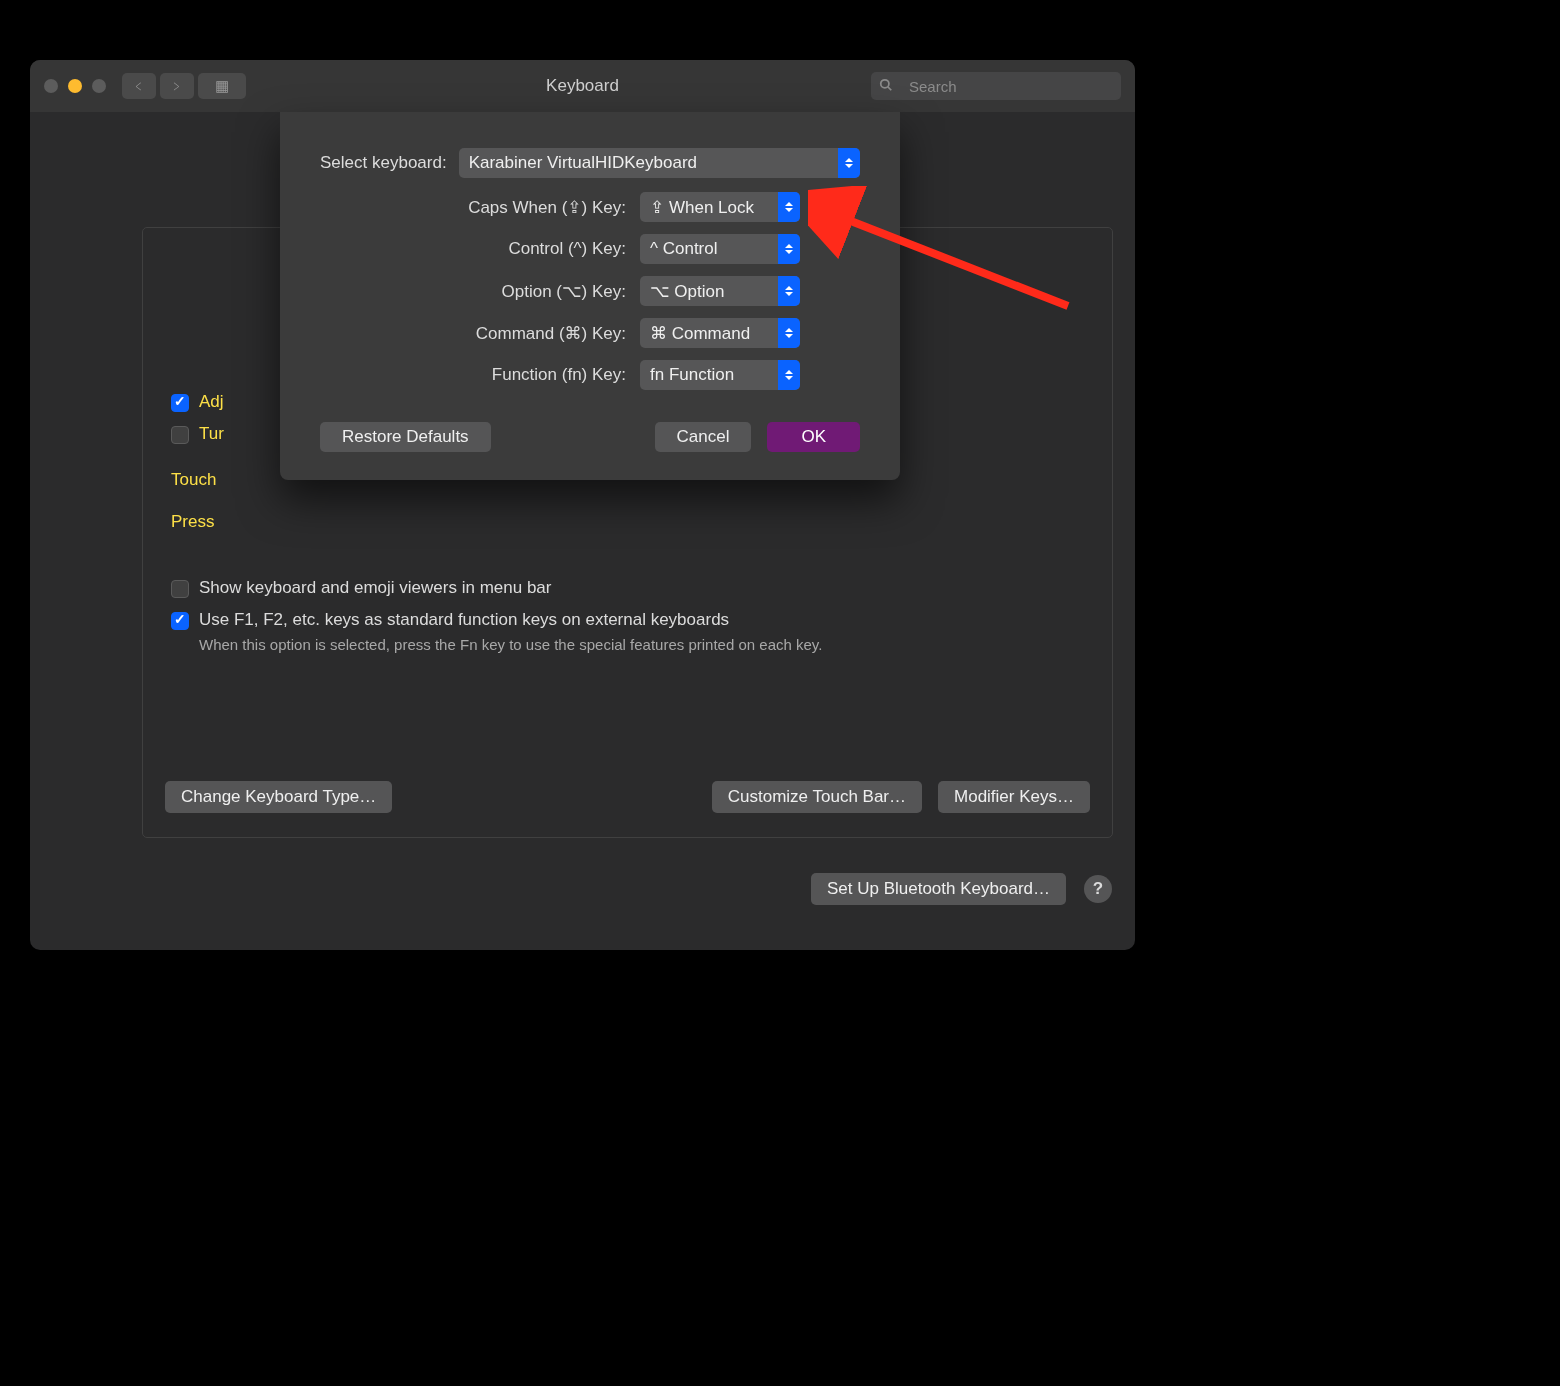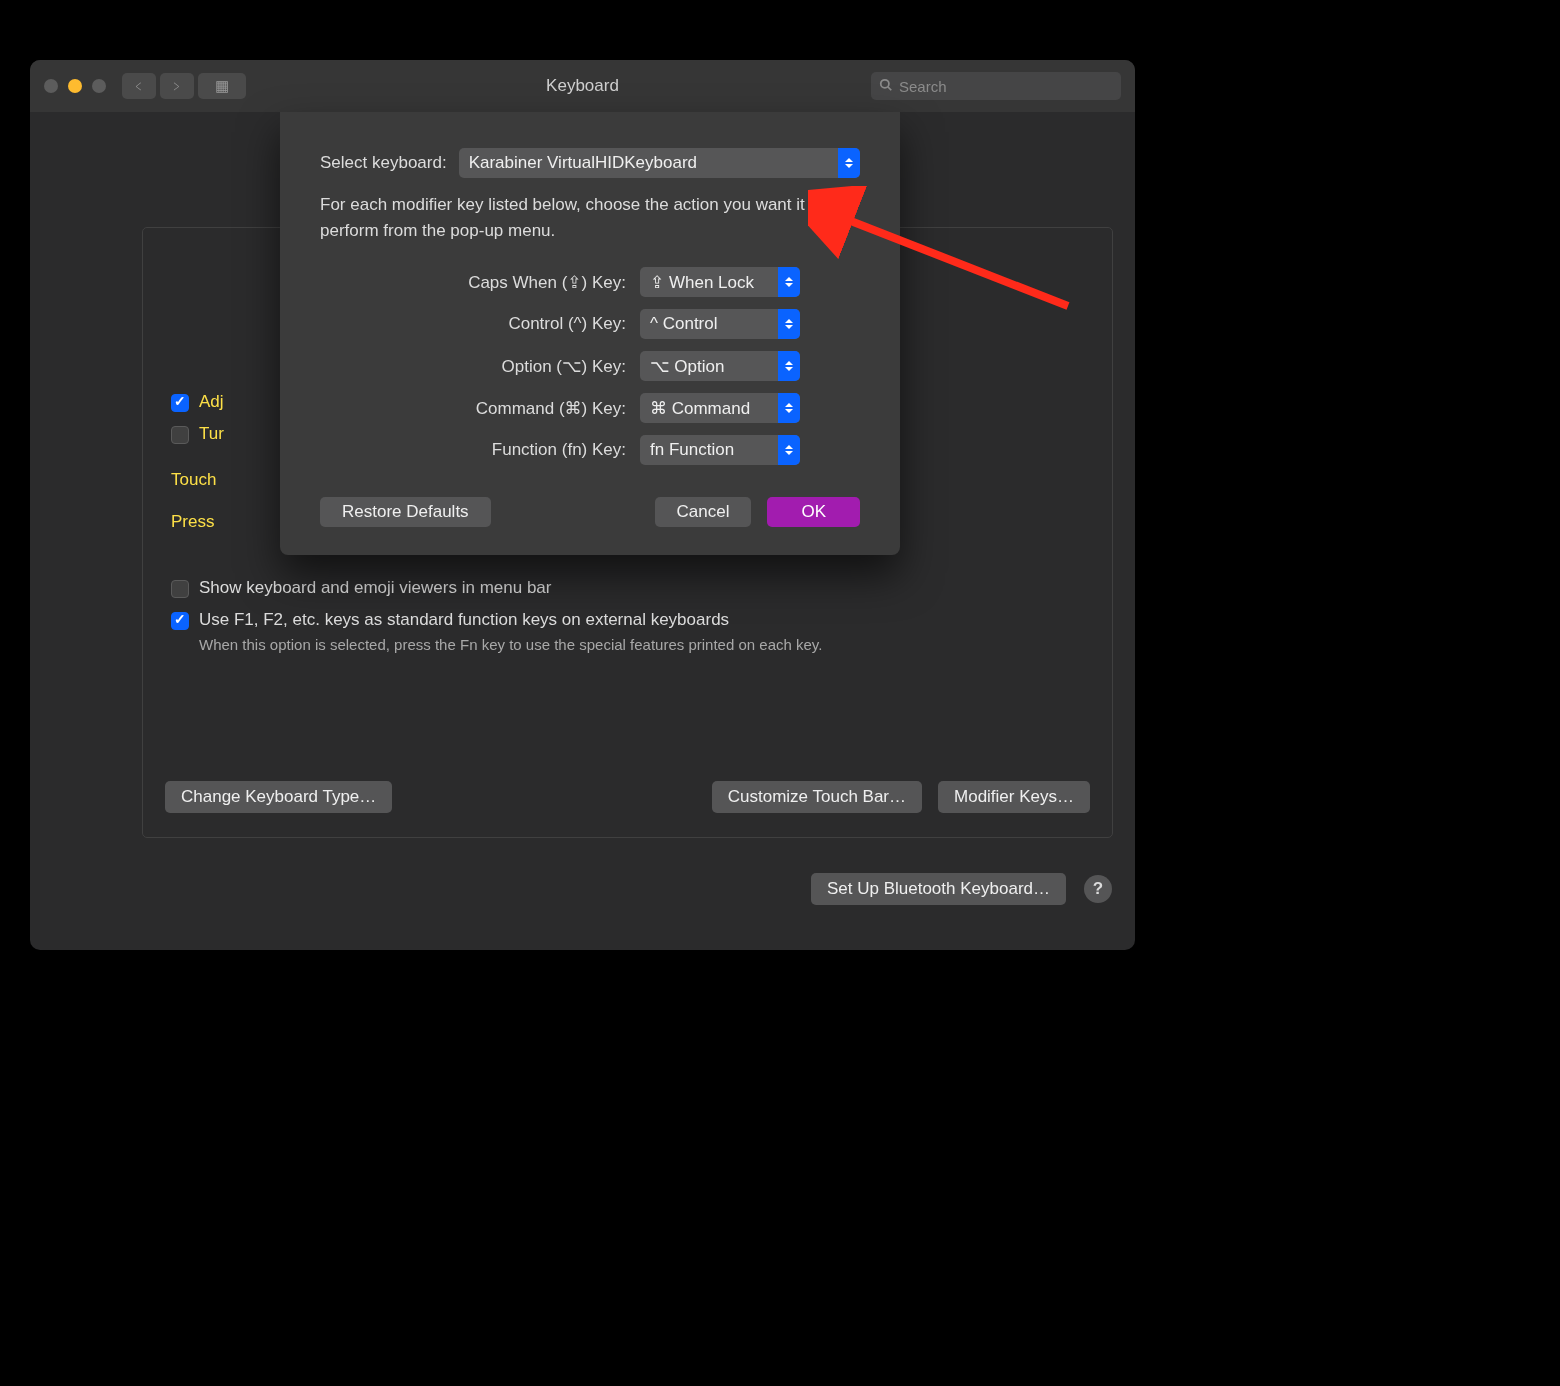--- a/index.html
+++ b/index.html
@@ -12,21 +12,21 @@
   .titlebar { height: 52px; display: flex; align-items: center; padding: 0 14px; background: #363636; border-top-left-radius: 10px; border-top-right-radius: 10px;}
   .traffic { display: flex; gap: 10px; align-items: center; }
   .dot { width: 14px; height: 14px; border-radius: 50%; }
   .dot.close { background: #5c5c5c; }
   .dot.min { background: #febb2f; }
   .dot.max { background: #5c5c5c; }
   .navgrp { display:flex; gap:4px; margin-left: 16px;}
   .navbtn { width: 34px; height: 26px; background: #4a4a4a; border-radius: 5px; display:flex; align-items:center; justify-content:center; color:#9a9a9a; font-size:15px;}
   .navbtn.grid { width: 48px; }
   .title { position:absolute; left:0; right:0; text-align:center; color:#cfcfcf; font-size:17px; font-weight:400; pointer-events:none;}
-  .search { margin-left:auto; width: 250px; height:28px; background:#454546; border-radius:5px; display:flex; align-items:center; padding:0 8px; gap:6px; }
+  .search { margin-left:auto; width: 250px; height:28px; background:#454546; border-radius:5px; display:flex; align-items:center; padding:0 8px; gap:16px; }
   .search .sicon { color:#8b8b8b; font-size:15px; }
   .search .ph { color:#8b8b8b; font-size:15px; }
 
   .content { position:absolute; left: 22px; right: 22px; top: 112px; bottom: 22px; }
   .inner-box { position:absolute; left: 90px; top: 55px; right: 0; bottom: 90px; border:1px solid #404040; border-radius:5px; padding: 24px 28px 24px 28px; background:#2b2b2c;}
   .row { display:flex; align-items:flex-start; gap:10px; font-size:17px; color:#dcdcdc; margin-bottom:12px;}
   .chk { width:18px; height:18px; border-radius:4px; border:1px solid #5a5a5a; background:#404040; flex:none; margin-top:2px; position:relative;}
   .chk.checked { background:#0a63ff; border-color:#0a63ff;}
   .chk.checked::after{content:"✓"; position:absolute; color:#fff; font-size:14px; left:2px; top:-2px; font-weight:700;}
   .subtext { color:#a8a8a8; font-size:15px; margin-left:28px; margin-top:-6px; margin-bottom:10px;}
@@ -43,21 +43,21 @@
   .popup { position:relative; background:#565657; border-radius:5px; color:#efefef; font-size:17px; display:flex; align-items:center; height:30px; padding:0 28px 0 10px;}
   .popup .chev { position:absolute; right:0; top:0; bottom:0; width:22px; background:#0a63ff; border-top-right-radius:5px; border-bottom-right-radius:5px; display:flex; flex-direction:column; align-items:center; justify-content:center; gap:0px;}
   .chev .up,.chev .down{width:0;height:0;border-left:4px solid transparent;border-right:4px solid transparent;}
   .chev .up{border-bottom:4px solid #fff;margin-bottom:2px;}
   .chev .down{border-top:4px solid #fff;}
   .desc { color:#dcdcdc; font-size:17px; line-height:1.5; margin:10px 0 24px 0;}
   .keys-block { display:grid; grid-template-columns: 1fr 160px; row-gap:12px; column-gap:14px; align-items:center; margin-left:80px; margin-right:60px;}
   .keys-block .lbl { text-align:right; color:#dcdcdc; font-size:17px;}
   .sheet-btns { display:flex; gap:16px; margin-top:32px; align-items:center;}
   .sheet-btns .spacer{flex:1;}
-  .btn.primary { background:#a21caf; color:#fff; padding:5px 34px;}
+  .btn.primary { background:#701a75; color:#fff; padding:5px 34px;}
   .btn.wide { padding:5px 22px;}
 
   
   .arrow { position:absolute; pointer-events:none; }
 
   
   .peek { color:#fde047; font-size:17px;}
 </style>
 </head>
 <body>
@@ -143,21 +143,20 @@
       <div class="sheet-label">Select keyboard:</div>
       <div class="popup" style="flex:1;">
         <span>Karabiner VirtualHIDKeyboard</span>
         <span class="chev">
             <span class="up"></span>
             <span class="down"></span>
           </span>
       </div>
     </div>
 
-    <div class="desc">For each modifier key listed below, choose the action you want it to perform from the pop-up menu.</div>
 
     <div class="keys-block">
       <div class="lbl">Caps When (⇪) Key:</div>
       <div class="popup">
         <span>⇪ When Lock</span>
         <span class="chev">
             <span class="up"></span>
             <span class="down"></span>
           </span>
       </div>

